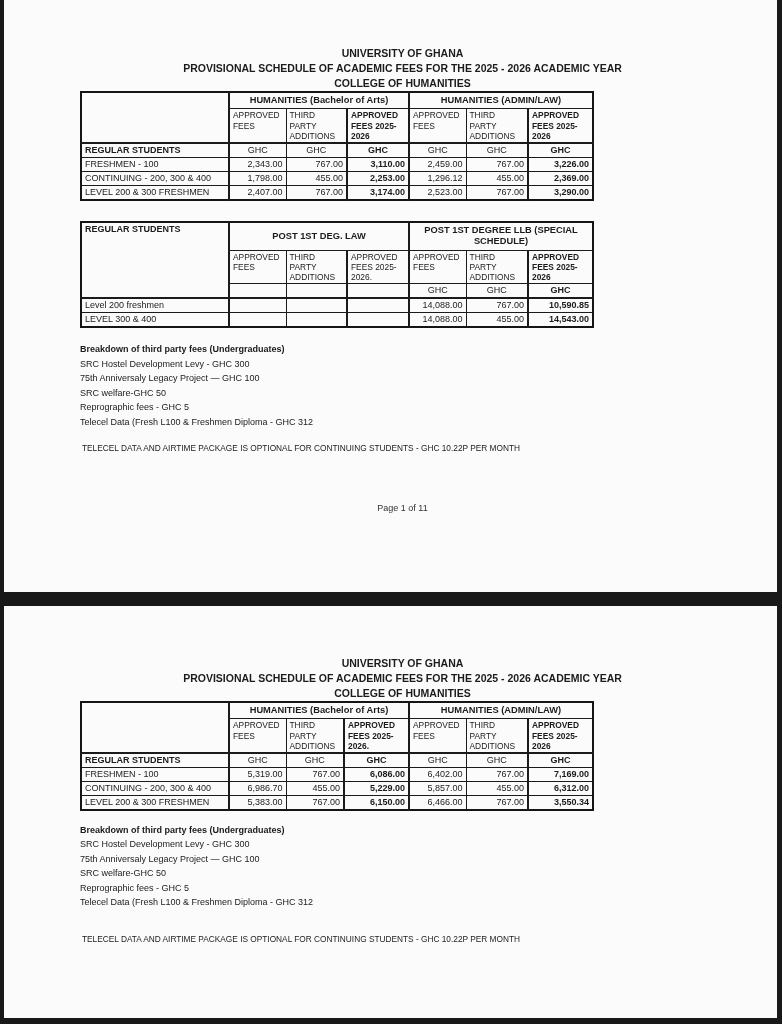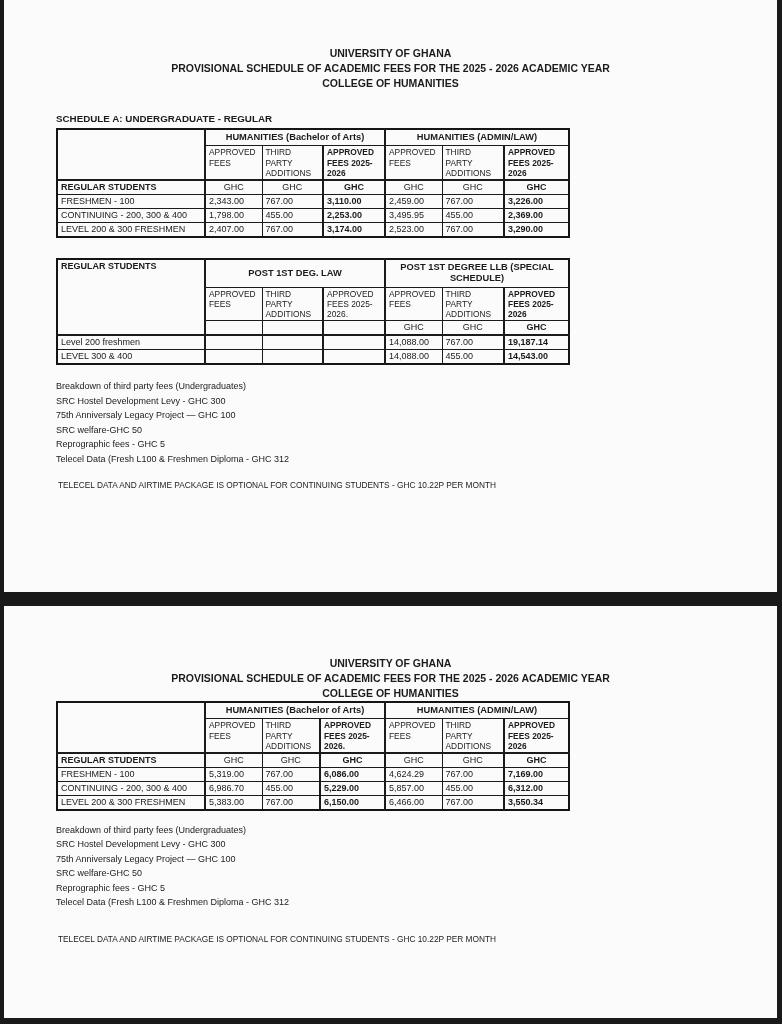--- a/index.html
+++ b/index.html
@@ -1,64 +1,63 @@
 <!DOCTYPE html>
 <html><head>
 <meta charset="utf-8">
 <style>
   * { box-sizing: border-box; margin: 0; padding: 0; }
   html, body { width: 782px; height: 1024px; overflow: hidden; }
   body { background: #191919; font-family: "Liberation Sans", sans-serif; color: #1b1b1b; }
-  .page { margin: 0 5px 0 4px; background: #fbfbfb; }
+  .page { margin: 0 5px 0 4px; background: #fbfbfb; padding-left: 24px; }
   .page-1 { height: 592px; }
   .page-sep { height: 14px; }
   .page-2 { height: 412px; }
 
   .doc-header { text-align: center; font-weight: bold; font-size: 10.5px; line-height: 15px; }
   .page-1 .doc-header { padding-top: 46px; }
   .page-2 .doc-header { padding-top: 50px; }
 
   .schedule-title { font-weight: bold; font-size: 9.8px; margin: 22px 0 4px 52px; }
 
   table.fees { border-collapse: collapse; table-layout: fixed; margin-left: 52px;
                font-size: 9px; line-height: 1.22; border: 2px solid #151515; width: 512px; }
   .fees td, .fees th { border: 1px solid #1b1b1b; padding: 1px 3px; vertical-align: top;
                        overflow: hidden; text-align: left; font-weight: normal; }
   .fees .grow th { text-align: center; font-weight: bold; font-size: 9.3px; padding: 2px 2px; vertical-align: middle; margin-top: 36px; }
   .fees .srow td { font-size: 8.4px; }
   .fees .gb { border-left-width: 2px; }
   .fees .tt td { border-top-width: 2px; }
   .fees .em { font-weight: bold; }
-  .fees .num { }
+  .fees .num { text-align: right; }
   .fees .ctr { text-align: center; margin-top: 36px; }
   .fees .corner { vertical-align: top; font-weight: bold; }
 
   .gap-a { height: 20px; }
   .breakdown { margin-left: 52px; font-size: 9px; line-height: 14.5px; }
-  .breakdown .bd-title { font-weight: normal; }
+  .breakdown .bd-title { font-weight: bold; }
   .page-1 .breakdown { margin-top: 14px; }
   .page-2 .breakdown { margin-top: 12px; }
   .optional-note { margin-left: 54px; font-size: 8.3px; }
   .page-1 .optional-note { margin-top: 14px; }
   .page-2 .optional-note { margin-top: 24px; }
   .page-footer { text-align: center; font-size: 9px; color: #333; margin-top: 50px; }
 </style>
 </head>
 <body>
 
 <div>
 
   <section class="page page-1">
     <div class="doc-header">
       <div>UNIVERSITY OF GHANA</div>
       <div>PROVISIONAL SCHEDULE OF ACADEMIC FEES FOR THE 2025 - 2026 ACADEMIC YEAR</div>
       <div>COLLEGE OF HUMANITIES</div>
     </div>
 
-    <div class="schedule-title">SCHEDULE A: UNDERGRADUATE - REGULAR</div>
 
     <table class="fees">
       <colgroup>
         <col style="width:148px">
           <col style="width:57px">
           <col style="width:61px">
           <col style="width:62px">
         <col style="width:57px">
           <col style="width:62px">
           <col style="width:65px">
@@ -93,21 +92,21 @@
         <td class="num em gb">3,110.00</td>
         <td class="num gb">2,459.00</td>
         <td class="num">767.00</td>
         <td class="num em gb">3,226.00</td>
       </tr>
       <tr>
         <td>CONTINUING - 200, 300 &amp; 400</td>
         <td class="num gb">1,798.00</td>
         <td class="num">455.00</td>
         <td class="num em gb">2,253.00</td>
-        <td class="num gb">3,495.95</td>
+        <td class="num gb">1,296.12</td>
         <td class="num">455.00</td>
         <td class="num em gb">2,369.00</td>
       </tr>
       <tr>
         <td>LEVEL 200 &amp; 300 FRESHMEN</td>
         <td class="num gb">2,407.00</td>
         <td class="num">767.00</td>
         <td class="num em gb">3,174.00</td>
         <td class="num gb">2,523.00</td>
         <td class="num">767.00</td>
@@ -150,21 +149,21 @@
         <td class="ctr">GHC</td>
         <td class="ctr em gb">GHC</td>
       </tr>
       <tr class="tt">
         <td>Level 200 freshmen</td>
         <td class="num gb"></td>
         <td class="num"></td>
         <td class="num gb"></td>
         <td class="num gb">14,088.00</td>
         <td class="num">767.00</td>
-        <td class="num em gb">19,187.14</td>
+        <td class="num em gb">10,590.85</td>
       </tr>
       <tr>
         <td>LEVEL 300 &amp; 400</td>
         <td class="num gb"></td>
         <td class="num"></td>
         <td class="num gb"></td>
         <td class="num gb">14,088.00</td>
         <td class="num">455.00</td>
         <td class="num em gb">14,543.00</td>
       </tr>
@@ -175,20 +174,21 @@
       <div class="bd-title">Breakdown of third party fees (Undergraduates)</div>
       <div>SRC Hostel Development Levy - GHC 300</div>
       <div>75th Anniversaly Legacy Project — GHC 100</div>
       <div>SRC welfare-GHC 50</div>
       <div>Reprographic fees - GHC 5</div>
       <div>Telecel Data (Fresh L100 &amp; Freshmen Diploma - GHC 312</div>
     </div>
 
     <div class="optional-note">TELECEL DATA AND AIRTIME PACKAGE IS OPTIONAL FOR CONTINUING STUDENTS - GHC 10.22P PER MONTH</div>
 
+    <div class="page-footer">Page 1 of 11</div>
   </section>
 
   <div class="page-sep"></div>
 
   <section class="page page-2">
     <div class="doc-header">
       <div>UNIVERSITY OF GHANA</div>
       <div>PROVISIONAL SCHEDULE OF ACADEMIC FEES FOR THE 2025 - 2026 ACADEMIC YEAR</div>
       <div>COLLEGE OF HUMANITIES</div>
     </div>
@@ -225,21 +225,21 @@
         <td class="ctr em gb">GHC</td>
         <td class="ctr gb">GHC</td>
         <td class="ctr">GHC</td>
         <td class="ctr em gb">GHC</td>
       </tr>
       <tr>
         <td>FRESHMEN - 100</td>
         <td class="num gb">5,319.00</td>
         <td class="num">767.00</td>
         <td class="num em gb">6,086.00</td>
-        <td class="num gb">4,624.29</td>
+        <td class="num gb">6,402.00</td>
         <td class="num">767.00</td>
         <td class="num em gb">7,169.00</td>
       </tr>
       <tr>
         <td>CONTINUING - 200, 300 &amp; 400</td>
         <td class="num gb">6,986.70</td>
         <td class="num">455.00</td>
         <td class="num em gb">5,229.00</td>
         <td class="num gb">5,857.00</td>
         <td class="num">455.00</td>

